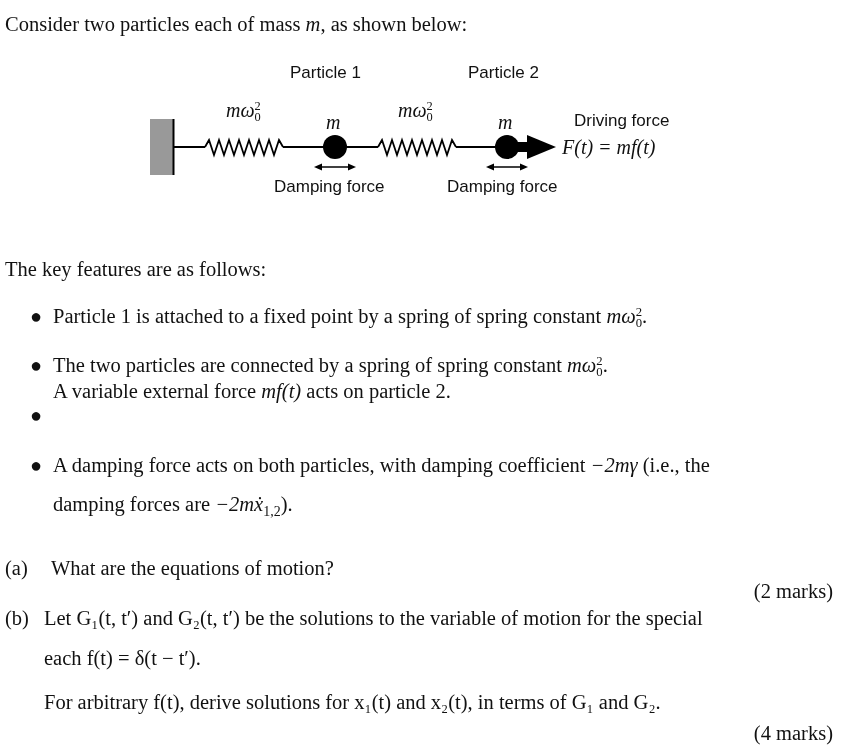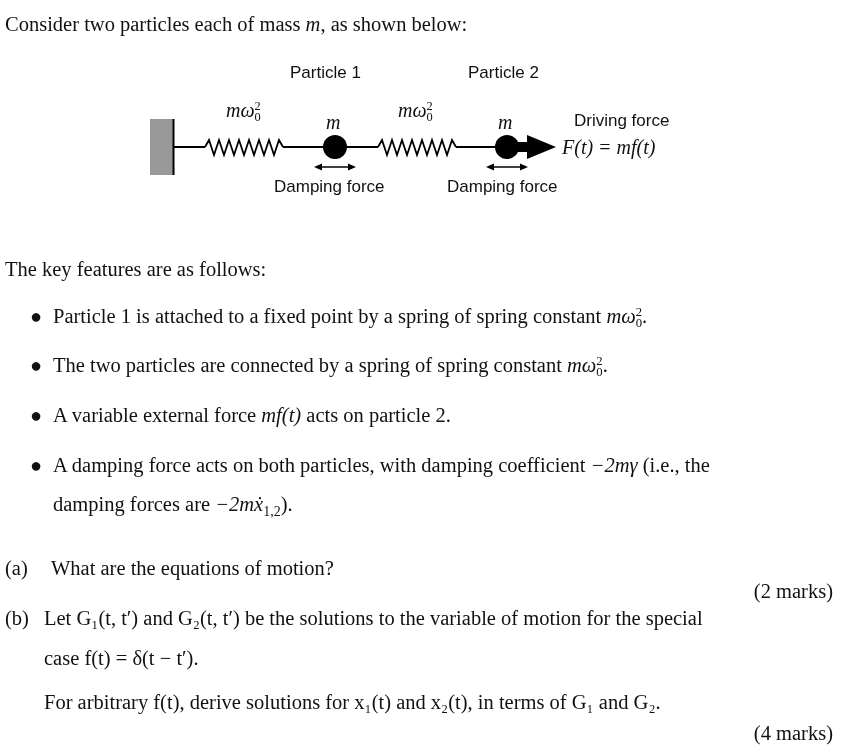--- a/index.html
+++ b/index.html
@@ -97,21 +97,21 @@
   <div class="abs txt serif" style="left:30px; top:355px;">
     <span class="bullet">●</span>
   </div>
   <div class="abs txt serif" style="left:53px; top:355px;">
     <span>The two particles are connected by a spring of spring constant </span><span class="math">mω</span><span class="supsub"><span>2</span><span>0</span></span><span>.</span>
   </div>
 
   <div class="abs txt serif" style="left:30px; top:405px;">
     <span class="bullet">●</span>
   </div>
-  <div class="abs txt serif" style="left:53px; top:405px;">
+  <div class="abs txt serif" style="left:53px; top:381px;">
     <span>A variable external force </span><span class="math">mf(t)</span><span> acts on particle 2.</span>
   </div>
 
   <div class="abs txt serif" style="left:30px; top:455px;">
     <span class="bullet">●</span>
   </div>
   <div class="abs txt serif" style="left:53px; top:455px;">
     <span>A damping force acts on both particles, with damping coefficient </span><span class="math">−2mγ</span><span> (i.e., the</span>
   </div>
   <div class="abs txt serif" style="left:53px; top:494px;">
@@ -121,16 +121,16 @@
 
 <div>
   <div class="abs txt serif" style="left:5px; top:558px;">(a)</div>
   <div class="abs txt serif" style="left:51px; top:558px;">What are the equations of motion?</div>
   <div class="abs txt serif" style="right:13px; top:558px;margin-top:23px;">(2 marks)</div>
 </div>
 
 <div>
   <div class="abs txt serif" style="left:5px; top:608px;">(b)</div>
   <div class="abs txt serif" style="left:44px; top:608px;">Let G₁(t, t′) and G₂(t, t′) be the solutions to the variable of motion for the special</div>
-  <div class="abs txt serif" style="left:44px; top:648px;">case f(t) = δ(t − t′).</div>
+  <div class="abs txt serif" style="left:44px; top:648px;">each f(t) = δ(t − t′).</div>
   <div class="abs txt serif" style="left:44px; top:692px;">For arbitrary f(t), derive solutions for x₁(t) and x₂(t), in terms of G₁ and G₂.</div>
   <div class="abs txt serif" style="right:13px; top:723px;">(4 marks)</div>
 </div>
 
 </body></html>

